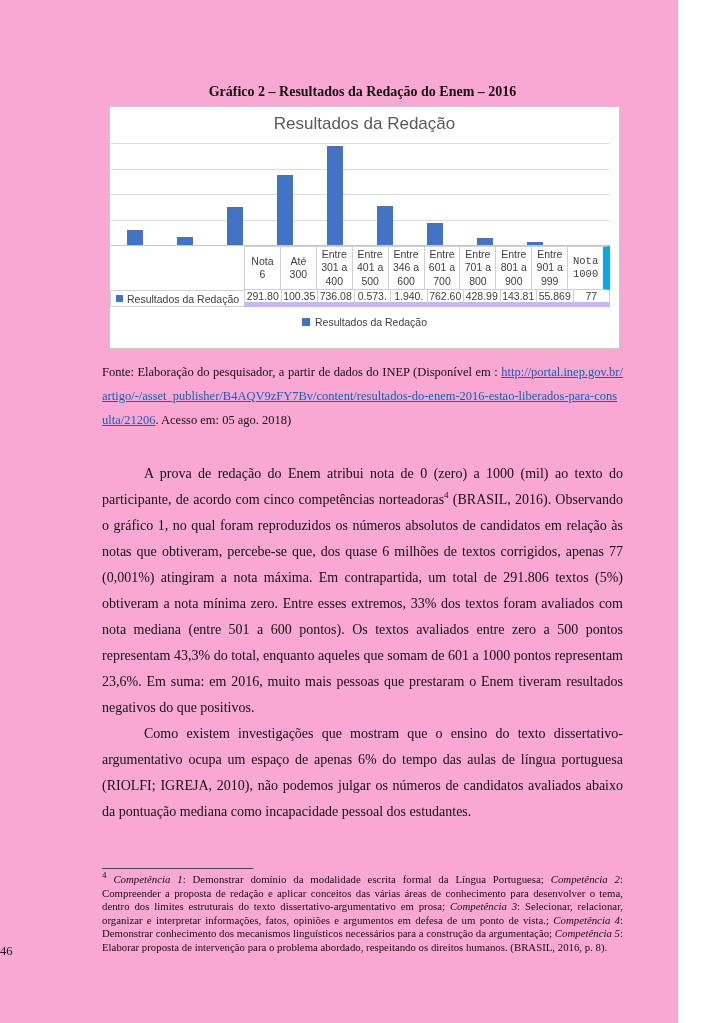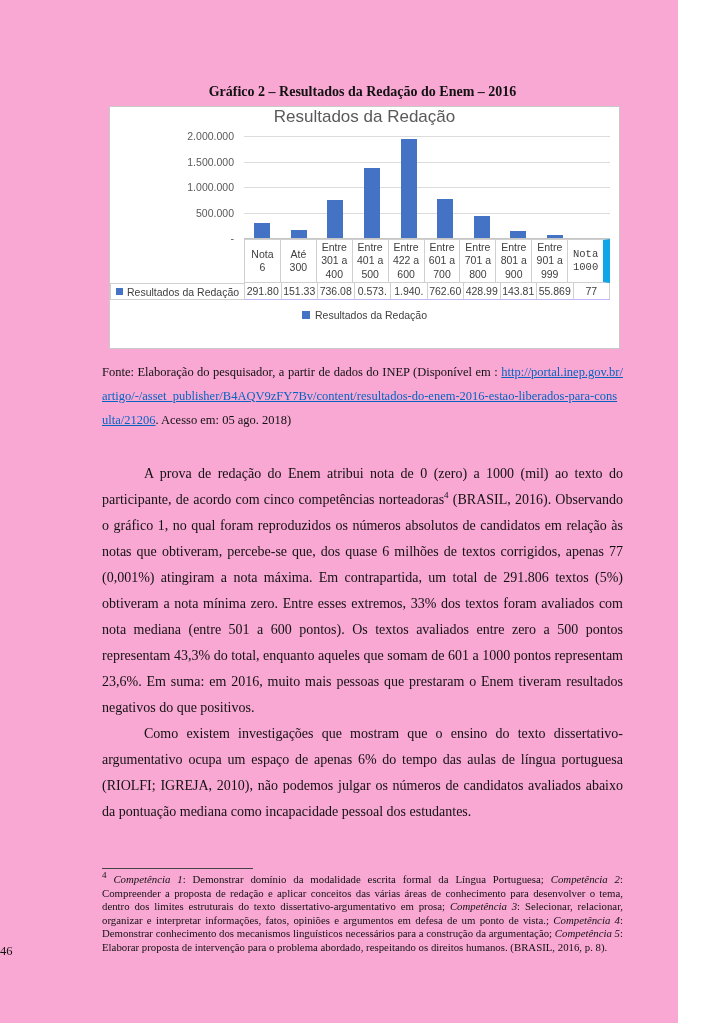--- a/index.html
+++ b/index.html
@@ -22,21 +22,21 @@
   }
 
   
   .chart-box{
     margin-left:7px;
     width:511px;height:243px;
     border:1px solid #c9c9c9;
     background:#fff;
     font-family:"Liberation Sans", sans-serif;
     box-sizing:border-box;
-    padding-top:0;
+    padding-top:7px;
   }
   .chart-title{
     text-align:center;
     font-size:17px;color:#595959;
     margin-bottom:9px;
   }
   .chart-main{display:flex;margin-right:9px;}
   .y-axis{position:relative;width:134px;height:102px;flex:none;}
   .ytick{
     position:absolute;right:10px;transform:translateY(-50%);
@@ -54,21 +54,21 @@
   
   .t-row{display:flex;margin-right:9px;}
   .t-gutter{width:134px;flex:none;}
   .th{
     flex:1;border-left:1px solid #d0d0d0;border-top:1px solid #d0d0d0;border-bottom:1px solid #d0d0d0;
     min-height:44px;display:flex;align-items:center;justify-content:center;
     text-align:center;font-size:10.5px;line-height:1.25;color:#404040;padding:1px 2px;box-sizing:border-box;
   }
   .th:last-child{border-right:7px solid #0ea5e9;font-family:Liberation Mono, monospace;}
   .td{
-    flex:1;border-left:1px solid #d0d0d0;border-bottom:1px solid #c4b5fd;
+    flex:1;border-left:1px solid #d0d0d0;border-bottom:5px solid #c4b5fd;
     height:17px;display:flex;align-items:center;justify-content:center;
     font-size:10.5px;color:#404040;box-sizing:border-box;white-space:nowrap;overflow:hidden;
   }
   .td:last-child{border-right:1px solid #d0d0d0;}
   .t-label{
     width:134px;flex:none;box-sizing:border-box;
     border:1px solid #d0d0d0;border-right:none;
     height:17px;display:flex;align-items:center;
     font-size:10.5px;color:#404040;padding-left:5px;white-space:nowrap;
   }
@@ -110,27 +110,20 @@
 <body>
 
 <div class="page">
   <div class="content">
 
     <div class="fig-caption">Gráfico 2 – Resultados da Redação do Enem – 2016</div>
 
     <div class="chart-box">
       <div class="chart-title">Resultados da Redação</div>
       <div class="chart-main">
-        <div class="y-axis">
-            <div class="ytick" style="top: 0%;">2.000.000</div>
-            <div class="ytick" style="top: 25%;">1.500.000</div>
-            <div class="ytick" style="top: 50%;">1.000.000</div>
-            <div class="ytick" style="top: 75%;">500.000</div>
-            <div class="ytick" style="top: 100%;">-</div>
-          </div>
         <div class="plot">
             <div class="gridline" style="top: 75%;"></div>
             <div class="gridline" style="top: 50%;"></div>
             <div class="gridline" style="top: 25%;"></div>
             <div class="gridline" style="top: 0%;"></div>
           <div class="bars">
               <div class="bar-col">
                 <div class="bar" style="height: 14.5903%;"></div>
               </div>
               <div class="bar-col">
@@ -162,34 +155,34 @@
               </div>
             </div>
         </div>
       </div>
       <div class="t-row">
         <div class="t-gutter"></div>
       <div class="th">Nota 6</div>
           <div class="th">Até 300</div>
           <div class="th">Entre 301 a 400</div>
           <div class="th">Entre 401 a 500</div>
-          <div class="th">Entre 422 a 600</div>
+          <div class="th">Entre 346 a 600</div>
           <div class="th">Entre 601 a 700</div>
           <div class="th">Entre 701 a 800</div>
           <div class="th">Entre 801 a 900</div>
           <div class="th">Entre 901 a 999</div>
           <div class="th">Nota 1000</div>
         </div>
       <div class="t-row">
         <div class="t-label">
           <span class="sq"></span>
           <span>Resultados da Redação</span>
         </div>
       <div class="td">291.80</div>
-          <div class="td">151.33</div>
+          <div class="td">100.35</div>
           <div class="td">736.08</div>
           <div class="td">0.573.</div>
           <div class="td">1.940.</div>
           <div class="td">762.60</div>
           <div class="td">428.99</div>
           <div class="td">143.81</div>
           <div class="td">55.869</div>
           <div class="td">77</div>
         </div>
       <div class="legend">

